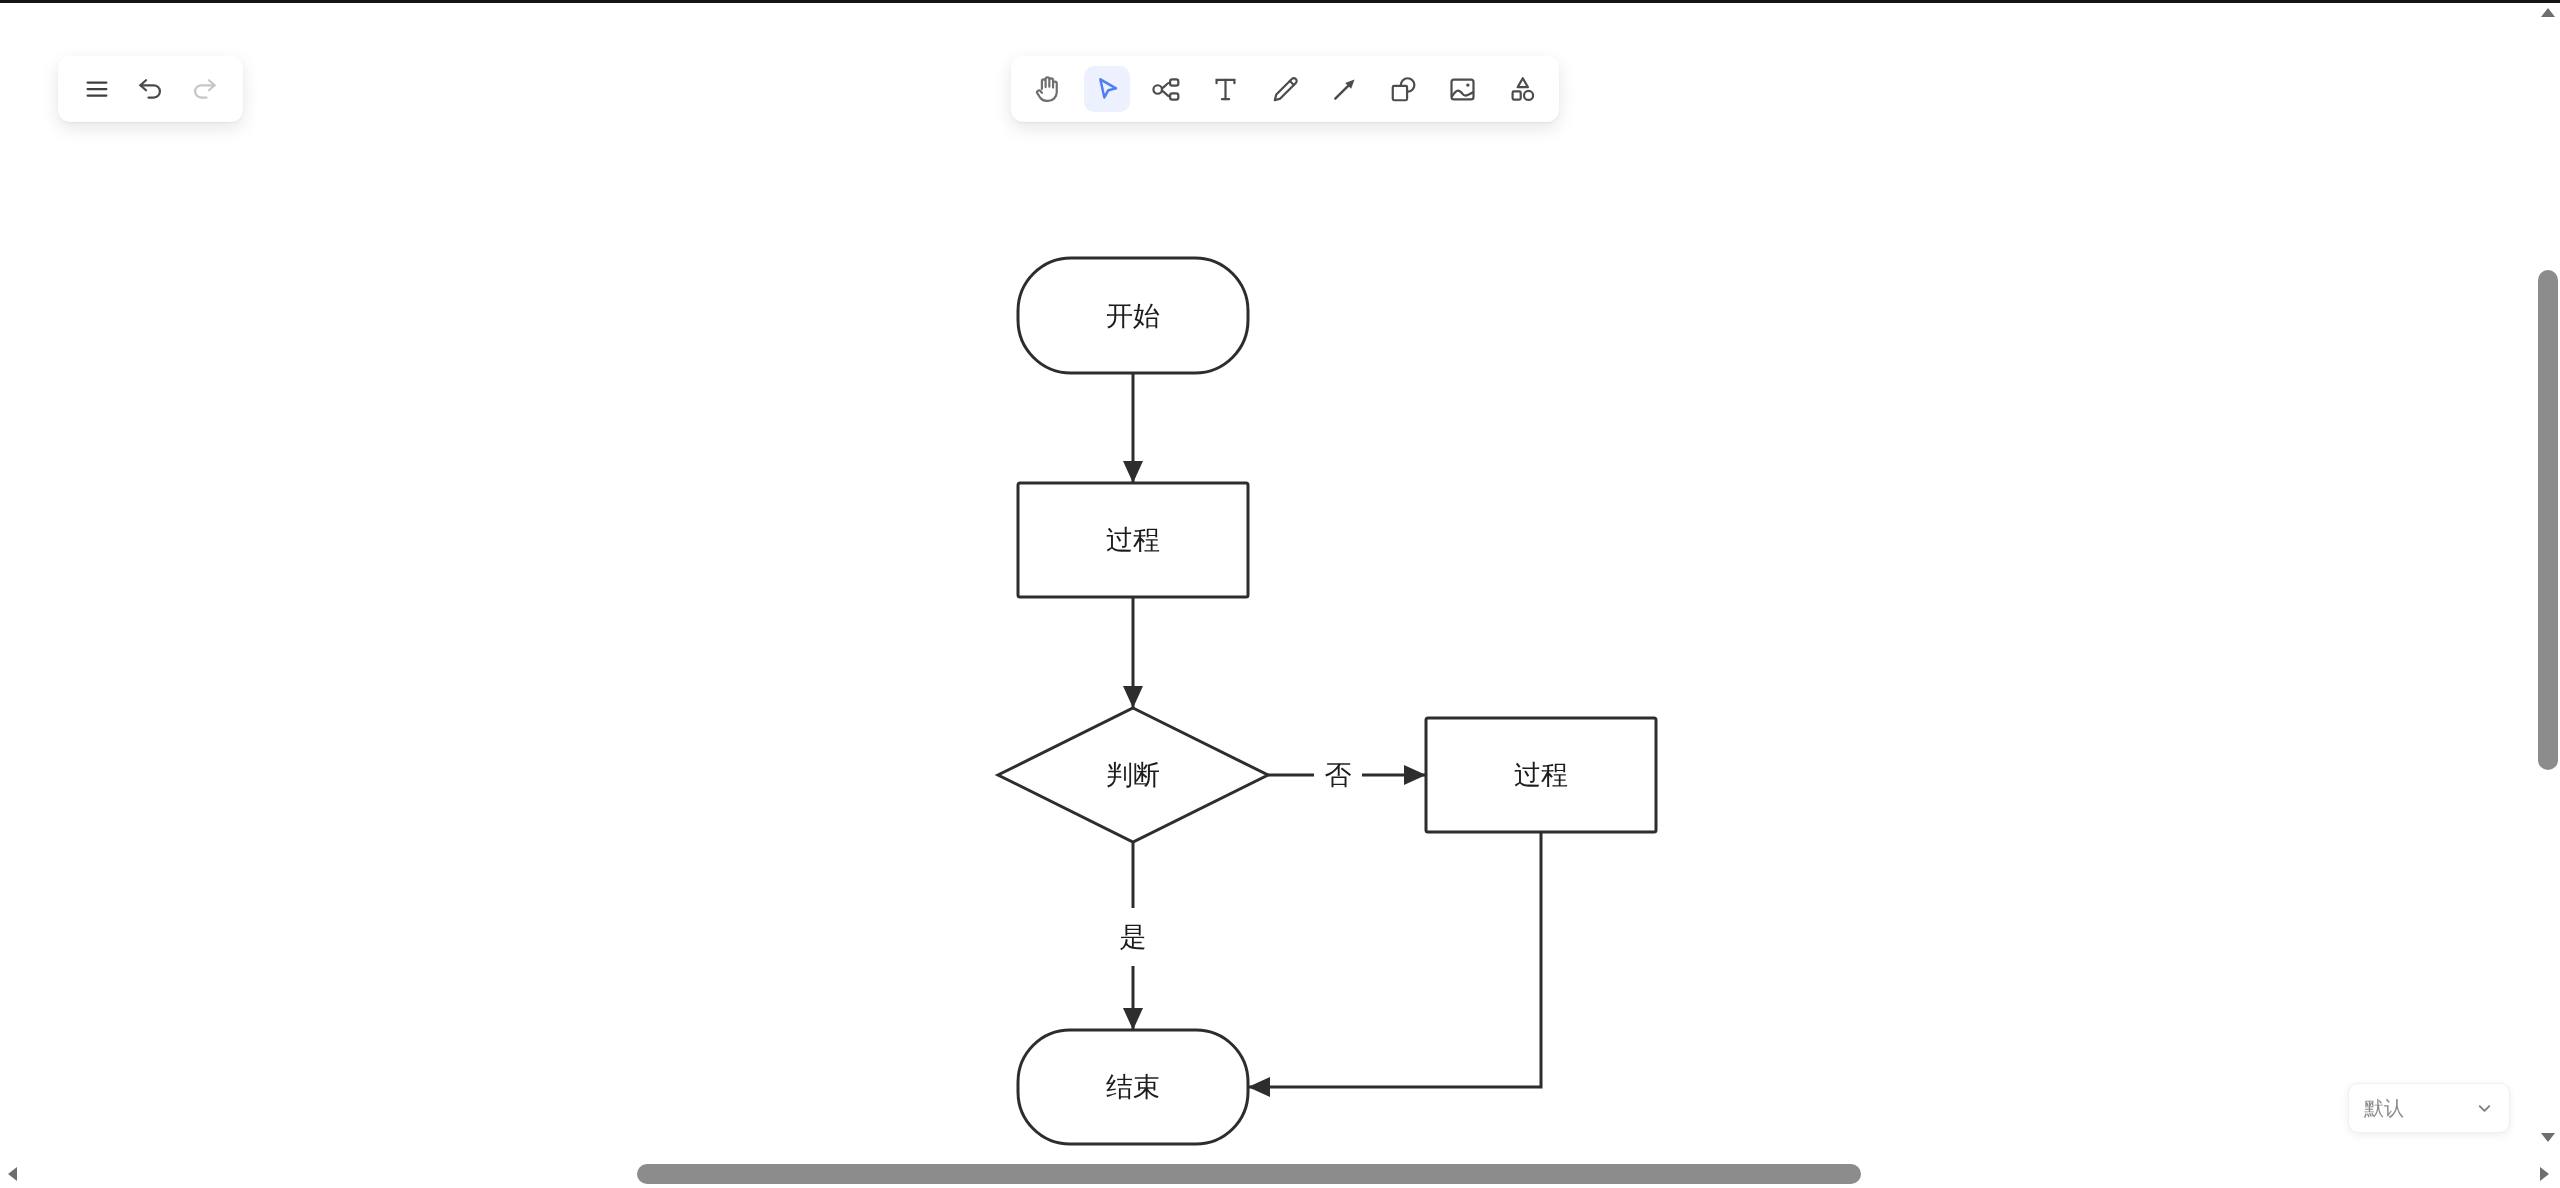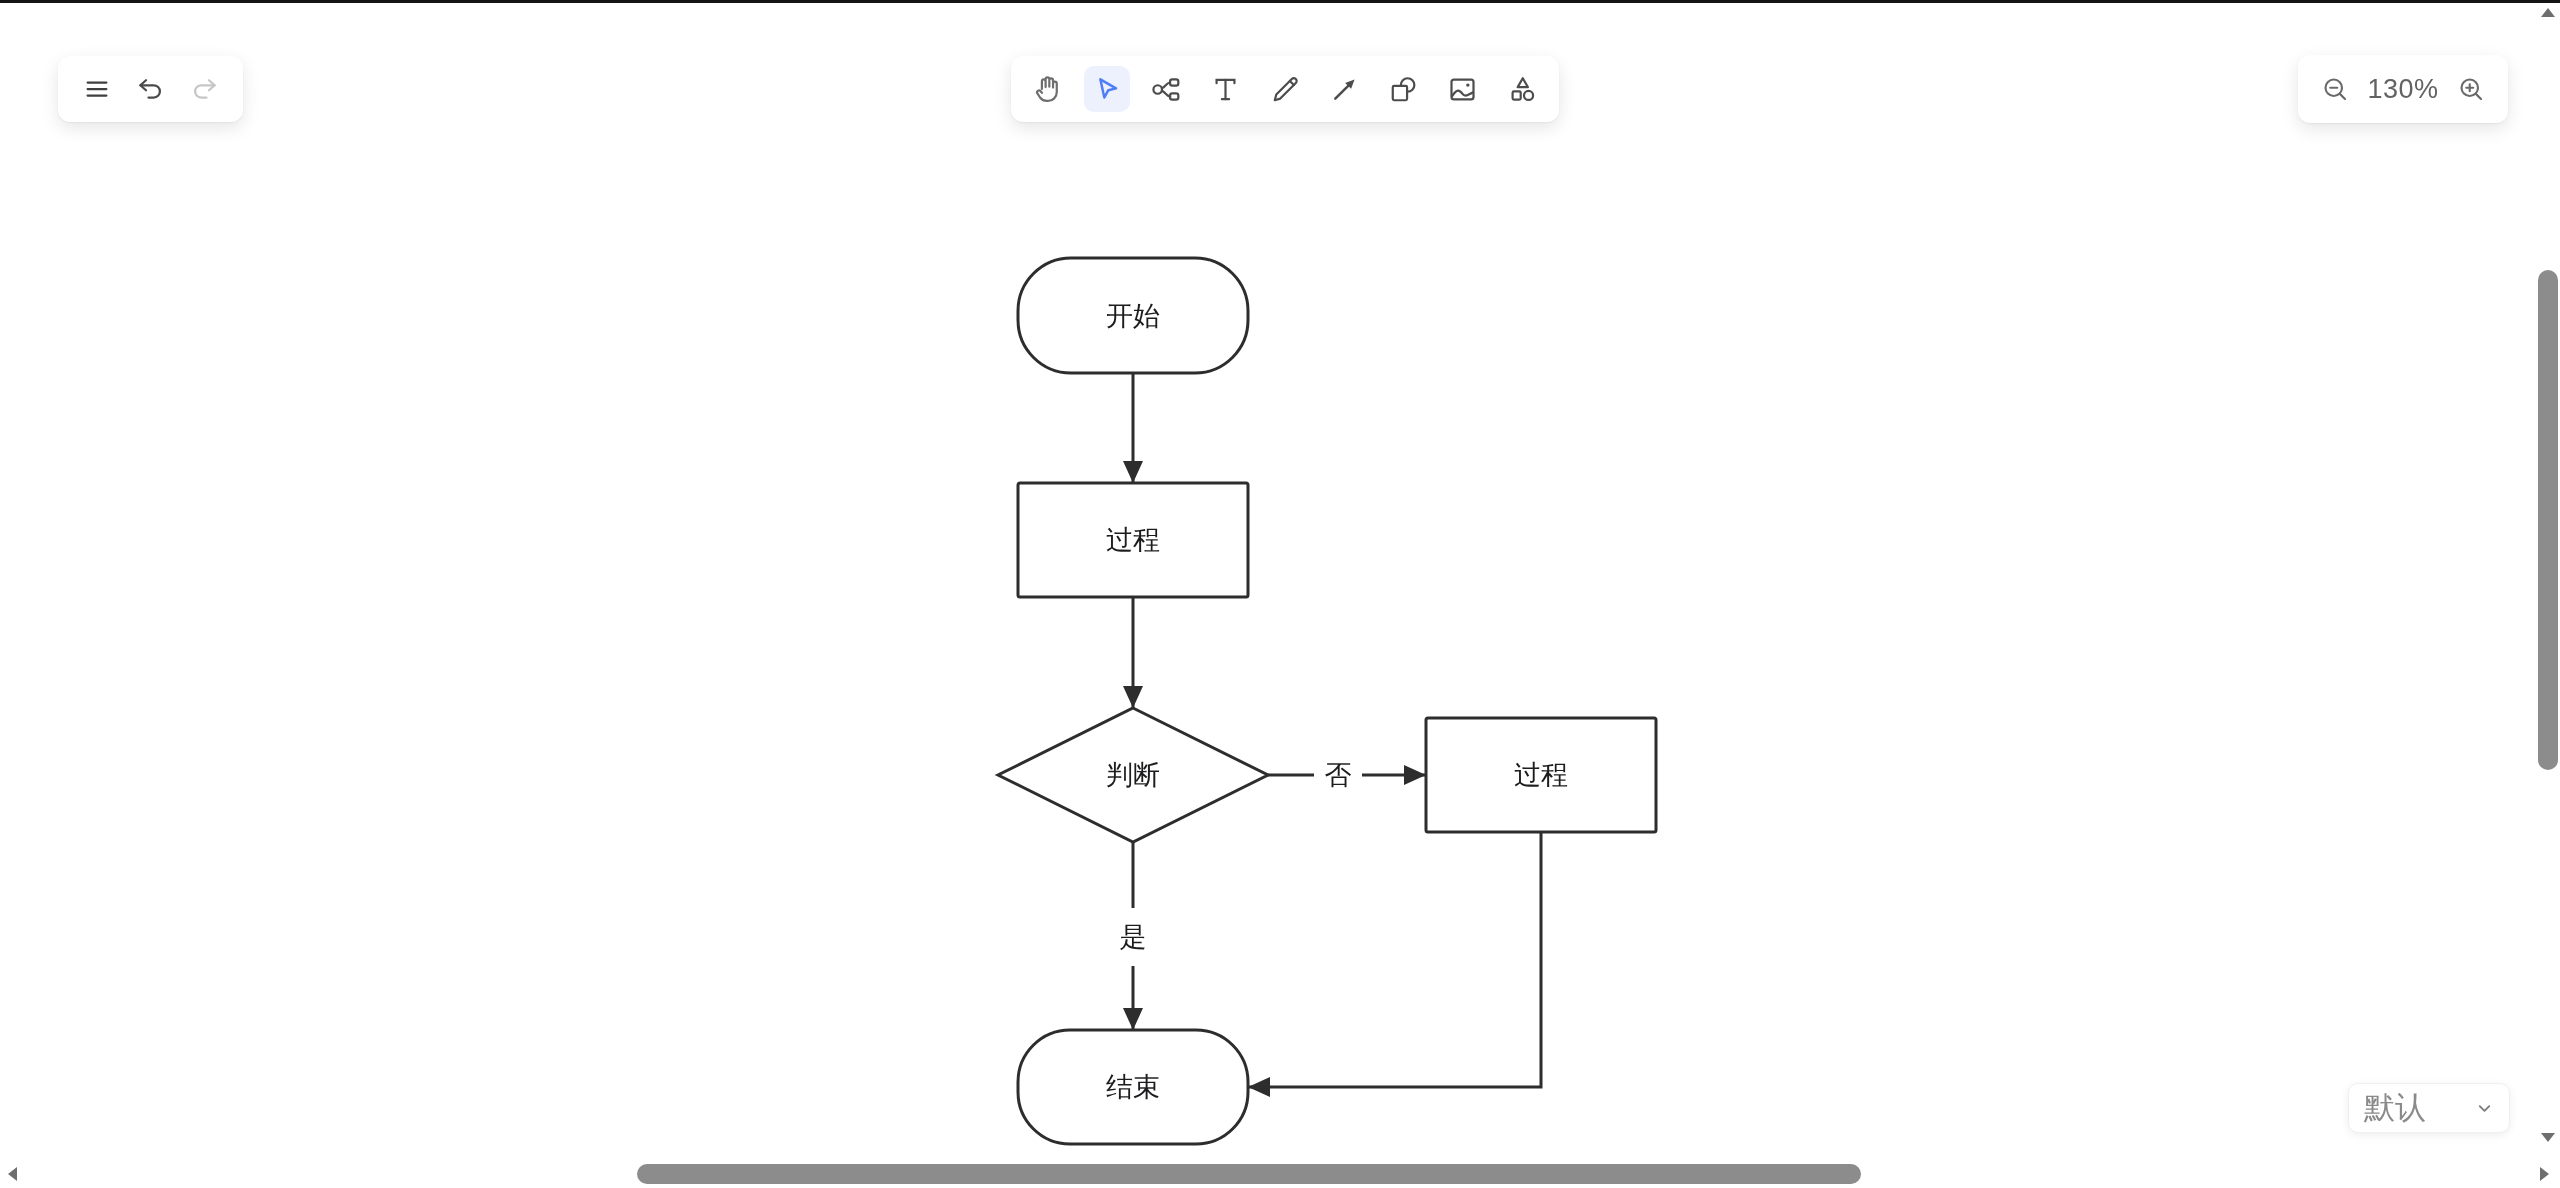--- a/index.html
+++ b/index.html
@@ -24,21 +24,21 @@
   .icon-btn svg{width:33px;height:33px;display:block;}
   .icon-btn.small svg{width:30px;height:30px;}
   .icon-btn.active{background:#ecf1fd;}
   .zoom-level{font-size:27px;color:#636363;letter-spacing:.5px;}
   
   .style-dropdown{
     position:absolute;left:2348px;top:1083px;width:162px;height:50px;background:#fff;
     border:1px solid #f0f0f0;border-radius:10px;box-shadow:0 2px 8px rgba(0,0,0,.07);
     display:flex;align-items:center;justify-content:space-between;padding:0 15px;box-sizing:border-box;cursor:pointer;
   }
-  .style-dropdown .val{font-size:31px;color:#8a8a8a;}
+  .style-dropdown .val{font-size:20px;color:#8a8a8a;}
   
   #flow-svg{position:absolute;left:0;top:0;}
   #flow-svg text{font-family:"Liberation Sans","DejaVu Sans",sans-serif;}
   
   .v-thumb{position:absolute;left:2538px;top:270px;width:20px;height:500px;background:#8c8c8c;border-radius:10px;}
   .h-thumb{position:absolute;left:637px;top:1164px;width:1224px;height:20px;background:#8c8c8c;border-radius:10px;}
   .tri{position:absolute;width:0;height:0;}
   .tri.up{left:2541px;top:8px;border-left:7px solid transparent;border-right:7px solid transparent;border-bottom:9px solid #6e6e6e;}
   .tri.down{left:2541px;top:1133px;border-left:7px solid transparent;border-right:7px solid transparent;border-top:9px solid #6e6e6e;}
   .tri.left{left:8px;top:1167px;border-top:7px solid transparent;border-bottom:7px solid transparent;border-right:9px solid #6e6e6e;}
@@ -172,37 +172,20 @@
     </button>
     <button class="icon-btn">
       <svg viewBox="0 0 24 24" fill="none" stroke="#4c4c4c" stroke-width="1.6" stroke-linejoin="round">
         <path d="M12.2 3.8 L15.9 10.3 H8.5 Z"></path>
         <rect x="4.8" y="13.4" width="5.9" height="5.9" rx="1"></rect>
         <circle cx="16.4" cy="16.3" r="3.3"></circle>
       </svg>
     </button>
   </div>
 
-  <div class="card zoom-card">
-    <button class="icon-btn small">
-      <svg viewBox="0 0 24 24" fill="none" stroke="#6a6a6a" stroke-width="1.7" stroke-linecap="round">
-        <circle cx="11" cy="11" r="6.6"></circle>
-        <path d="M15.9 15.9 L20 20"></path>
-        <path d="M8.2 11 H13.8"></path>
-      </svg>
-    </button>
-    <span class="zoom-level">130%</span>
-    <button class="icon-btn small">
-      <svg viewBox="0 0 24 24" fill="none" stroke="#6a6a6a" stroke-width="1.7" stroke-linecap="round">
-        <circle cx="11" cy="11" r="6.6"></circle>
-        <path d="M15.9 15.9 L20 20"></path>
-        <path d="M8.2 11 H13.8 M11 8.2 V13.8"></path>
-      </svg>
-    </button>
-  </div>
 
   <div class="style-dropdown">
     <span class="val">默认</span>
     <svg width="19" height="19" viewBox="0 0 18 18" fill="none" stroke="#7d7d7d" stroke-width="1.8" stroke-linecap="round" stroke-linejoin="round">
       <path d="M4.5 6.8 L9 11.2 L13.5 6.8"></path>
     </svg>
   </div>
 
   <div class="tri up"></div>
   <div class="v-thumb"></div>

